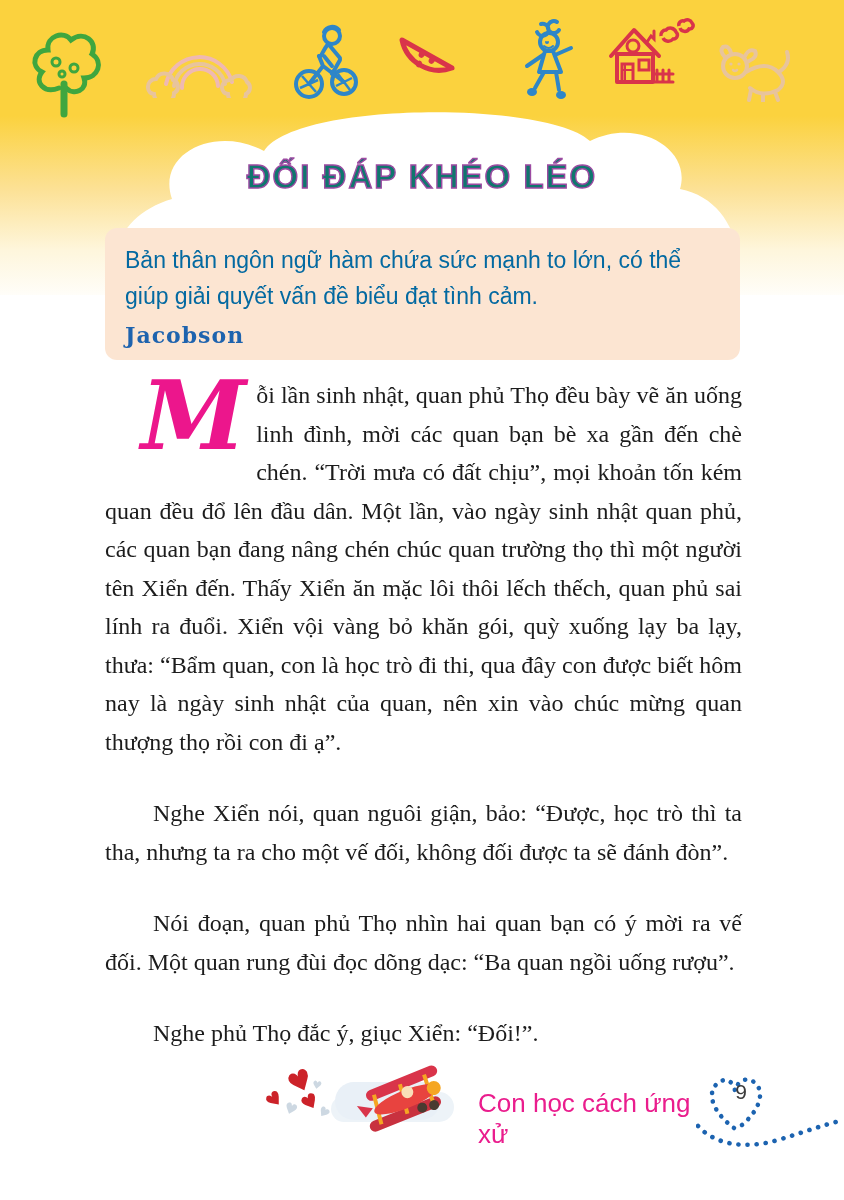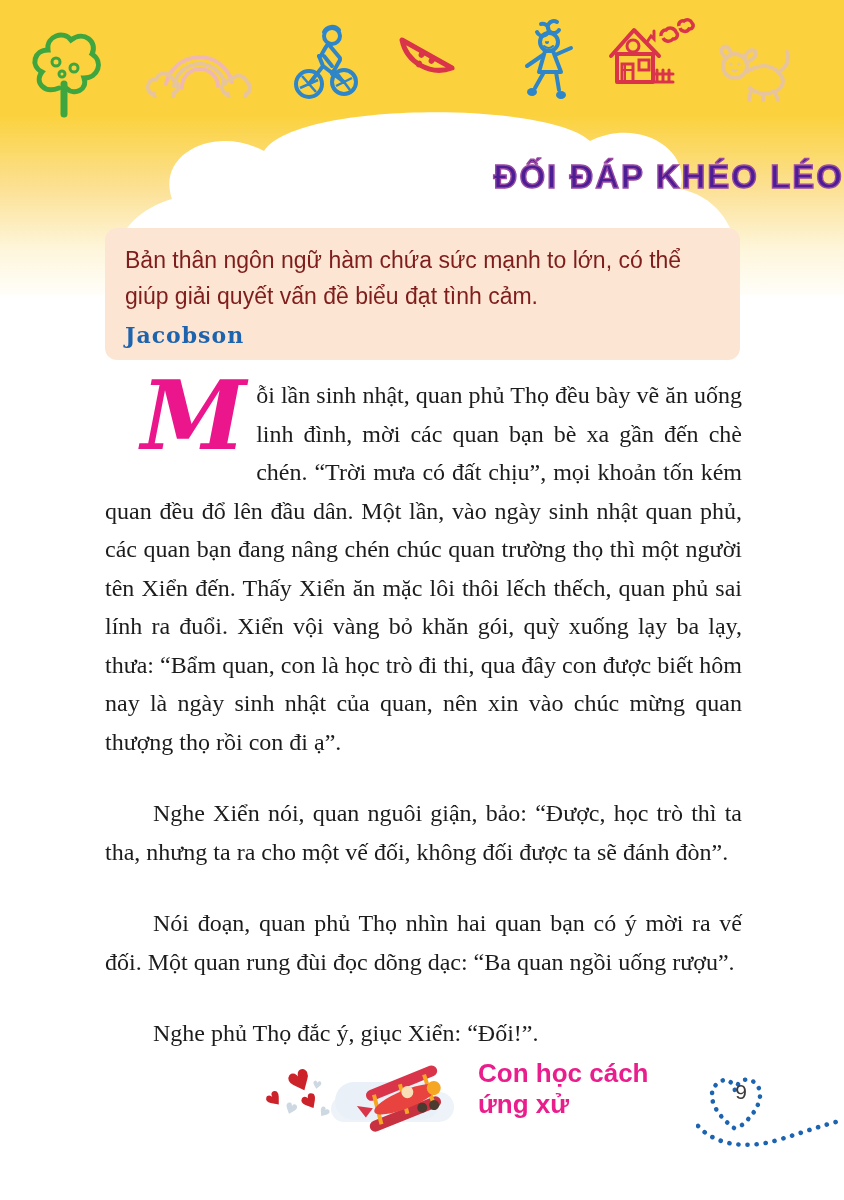--- a/index.html
+++ b/index.html
@@ -6,48 +6,48 @@
   .page{position:relative;width:844px;height:1200px;background:#ffffff;overflow:hidden;
         font-family:"Liberation Serif",serif;}
 
   
   .header-bg{position:absolute;top:0;left:0;width:844px;height:305px;
     background:linear-gradient(180deg,#FBD23E 0%,#FBD23E 38%,#FCE195 62%,#FEF6DC 82%,#ffffff 100%);}
   .cloud-svg{position:absolute;top:95px;left:0;width:844px;height:210px;display:block;}
   .doodle{position:absolute;}
 
   
-  .page-title{position:absolute;top:158px;left:0;width:844px;text-align:right;
+  .page-title{position:absolute;top:158px;left:0;width:844px;text-align:center;
     font-family:"Liberation Sans",sans-serif;font-weight:bold;font-size:33px;
-    color:#4c1d95;letter-spacing:2px;-webkit-text-stroke:1.4px #9C4BA2;}
+    color:#0f766e;letter-spacing:2px;-webkit-text-stroke:1.4px #9C4BA2;}
 
   
   .quote-box{position:absolute;top:228px;left:105px;width:635px;box-sizing:border-box;
     background:#FCE5D2;border-radius:12px;padding:15px 20px 12px 20px;}
   .quote-text{font-family:"Liberation Sans",sans-serif;font-size:23px;line-height:1.55;
-    color:#7f1d1d;margin:0;}
+    color:#0369a1;margin:0;}
   .quote-author{font-family:"DejaVu Serif",serif;font-weight:bold;font-size:22px;
     color:#1E63AE;margin:8px 6px 0 0;letter-spacing:1px;}
 
   
   .story{position:absolute;top:376px;left:105px;width:637px;font-size:24px;
     line-height:38.5px;color:#1c1c1c;text-align:justify;}
   .story p{margin:0;}
   .story p.indented{text-indent:48px;margin-top:33px;}
   .dropcap{float:left;font-family:"DejaVu Serif",serif;font-style:italic;font-weight:bold;
     color:#EC168C;font-size:95px;line-height:76px;margin:2px 10px 0 36px;}
 
   
   .heart{position:absolute;font-family:"DejaVu Sans",sans-serif;line-height:1;}
   .heart.red{color:#CC2229;} .heart.pale{color:#CDD8E2;}
   .footer-cloud{position:absolute;top:1082px;left:335px;width:105px;height:38px;border-radius:20px;
     background:#E9F0F7;box-shadow:18px 6px 0 -4px #EDF3F8,-10px 8px 0 -6px #EDF3F8;}
   .plane-svg{position:absolute;top:1062px;left:350px;}
-  .footer-tagline{position:absolute;top:1058px;left:478px;width:215px;
-    font-family:"Liberation Sans",sans-serif;font-weight:bold;font-size:26px;color:#EA1D8D;}
+  .footer-tagline{position:absolute;top:1088px;left:478px;width:215px;
+    font-family:"Liberation Sans",sans-serif;font-weight:normal;font-size:26px;color:#EA1D8D;}
   .pagenum-heart{position:absolute;top:1066px;left:700px;width:72px;height:72px;}
   .pagenum{position:absolute;top:1080px;left:726px;width:30px;text-align:center;
     font-family:"Liberation Sans",sans-serif;font-size:21px;color:#3a3a3a;}
   .trail-svg{position:absolute;top:1114px;left:696px;}
 </style>
 </head>
 <body>
 
 <div class="page">
 

